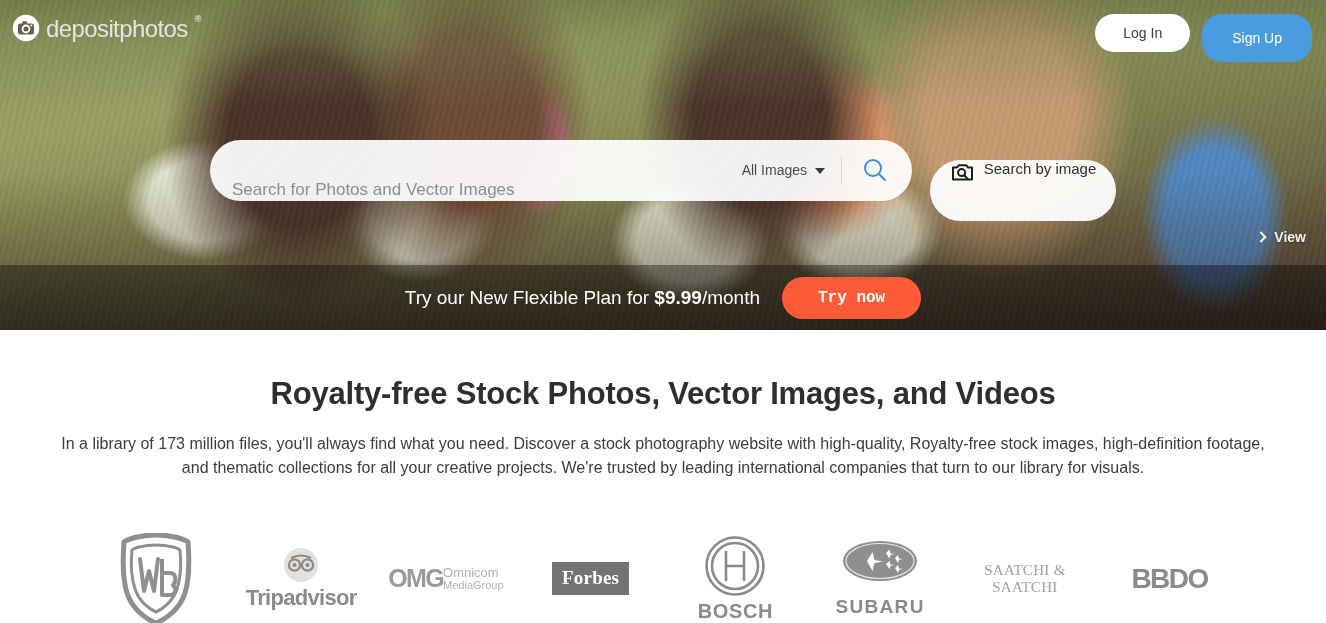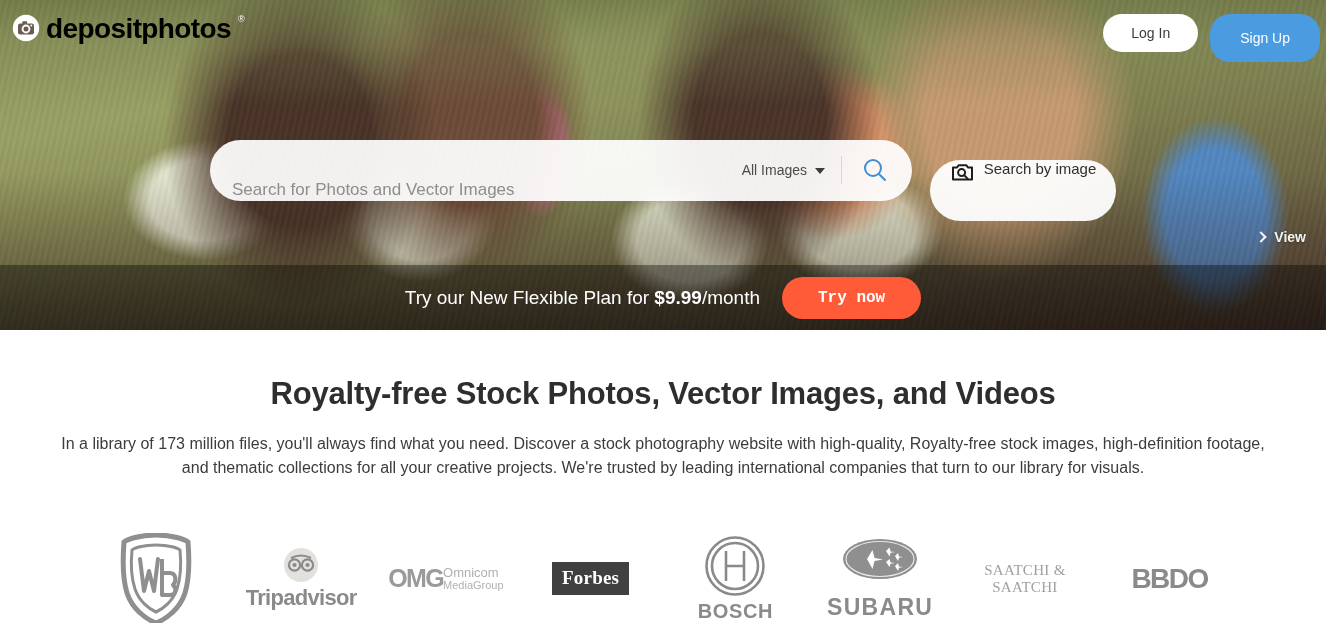--- a/index.html
+++ b/index.html
@@ -63,40 +63,40 @@
     position: absolute;
     left: 12px;
     top: 14px;
     display: flex;
     align-items: center;
     gap: 6px;
     z-index: 6;
   }
   .brand-cam { width: 28px; height: 28px; display: block; }
   .brand-word {
-    color: #000000;
-    font-size: 28px;
-    font-weight: bold;
+    color: #e5e5e5;
+    font-size: 24px;
+    font-weight: normal;
     letter-spacing: -0.6px;
     line-height: 1;
     position: relative;
     top: 1px;
   }
   .brand-reg {
     color: #ffffff;
     font-size: 9px;
     position: relative;
     top: -9px;
     left: 1px;
   }
 
   
   .auth {
     position: absolute;
-    right: 6px;
+    right: 14px;
     top: 14px;
     display: flex;
     gap: 12px;
     z-index: 6;
   }
   .btn-login {
     background: #ffffff;
     color: #3b3b3b;
     border: none;
     border-radius: 20px;
@@ -312,39 +312,39 @@
   }
   .omg-sub {
     text-align: left;
     line-height: 1.08;
     color: #b0b0b0;
     font-size: 12px;
   }
   .omg-sub .l1 { font-size: 13px; display: block; }
   .omg-sub .l2 { font-size: 11px; display: block; }
   .forbes-box {
-    background: #404040;
+    background: #737373;
     padding: 5px 10px 6px;
   }
   .forbes-box span {
     font-family: "Liberation Serif", serif;
     color: #ffffff;
     font-size: 19px;
     font-weight: bold;
     letter-spacing: 0.2px;
   }
   .bosch-name {
     font-size: 20px;
     font-weight: bold;
     color: #8a8a8a;
     letter-spacing: 0.6px;
     margin-top: 3px;
   }
   .subaru-name {
-    font-size: 23px;
+    font-size: 19px;
     font-weight: bold;
     color: #8a8a8a;
     letter-spacing: 1.3px;
     margin-top: 13px;
   }
   .saatchi-name {
     font-family: "Liberation Serif", serif;
     font-size: 15px;
     color: #a0a0a0;
     letter-spacing: 0.3px;

